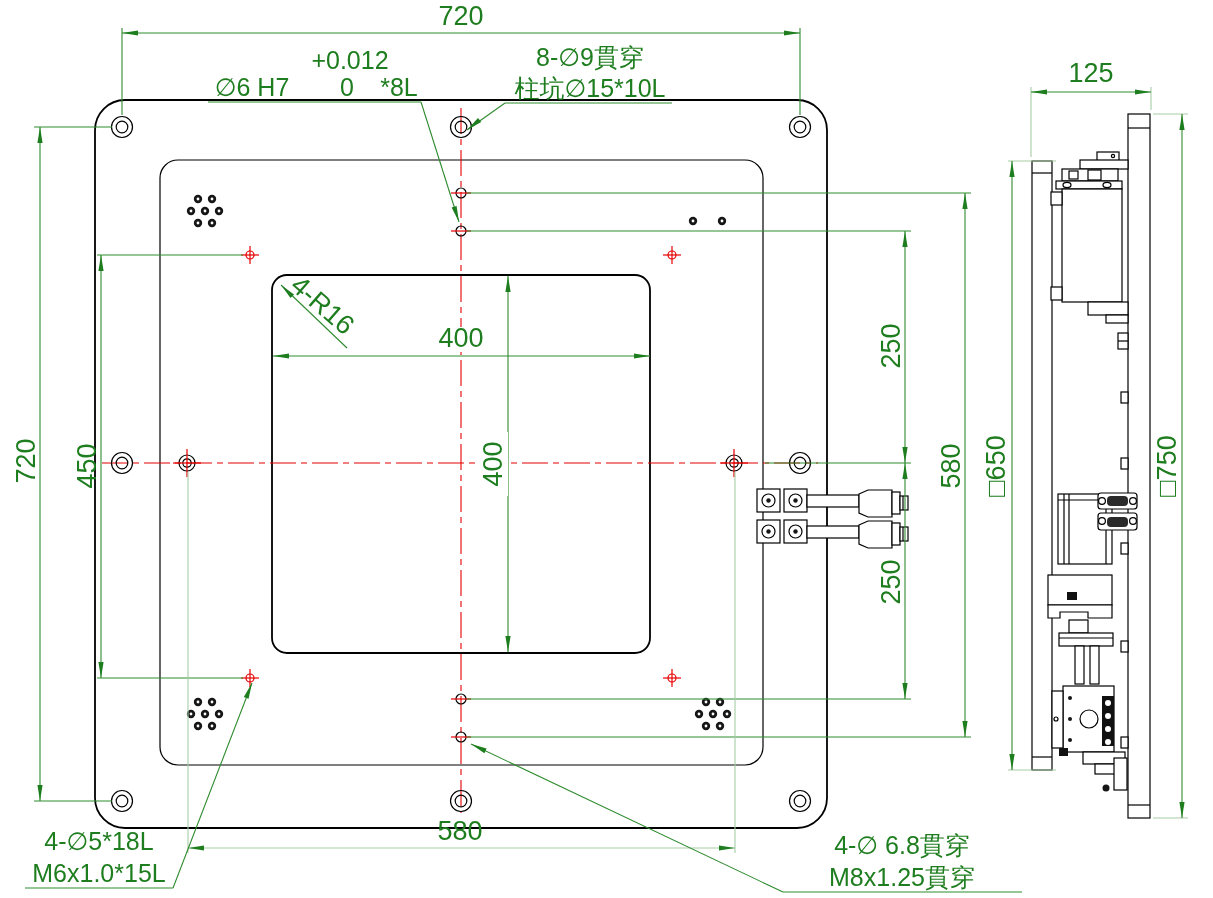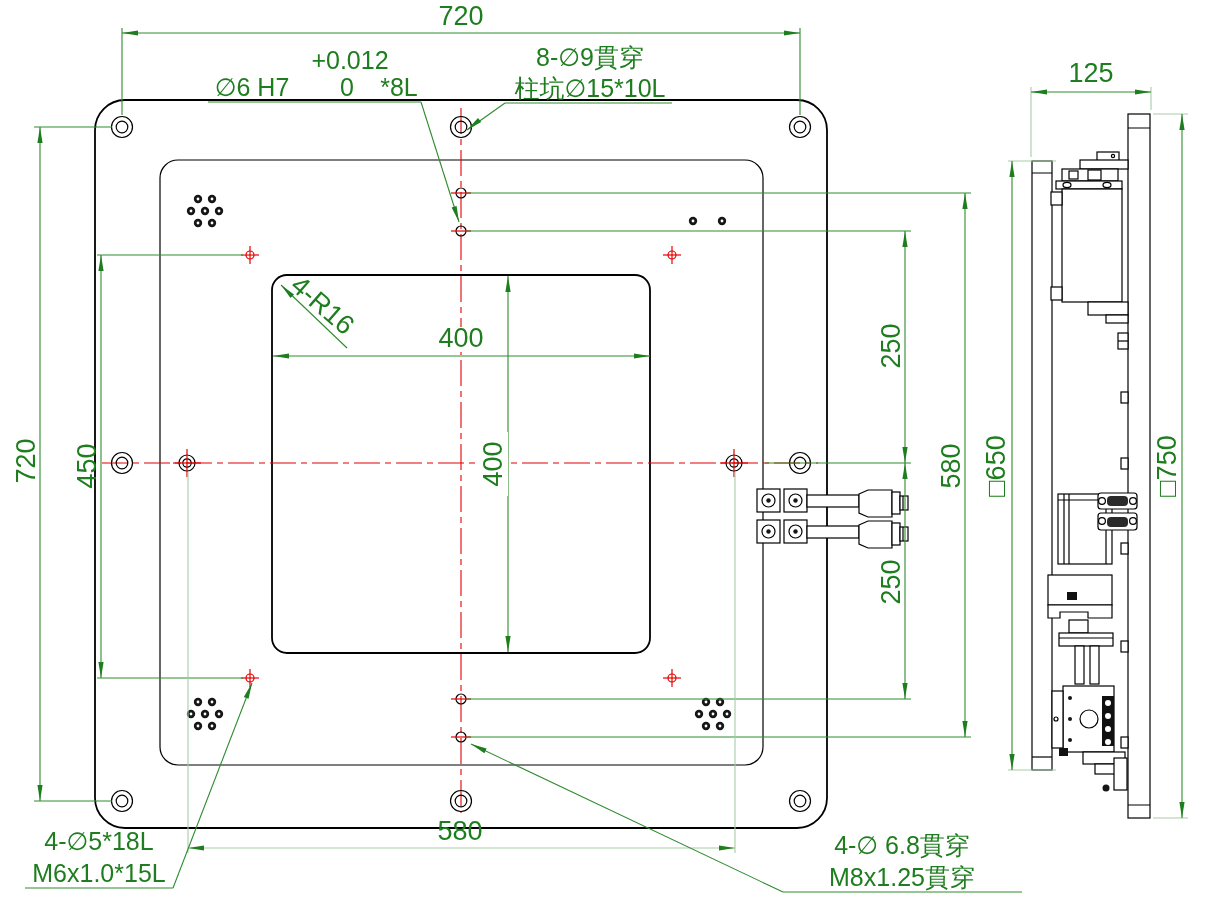--- a/index.html
+++ b/index.html
@@ -1,17 +1,17 @@
 <!DOCTYPE html>
 <html><head>
 <meta charset="utf-8">
 <style>
   html,body{margin:0;padding:0;background:#ffffff;}
   .stage{position:relative;width:1213px;height:898px;background:#fff;overflow:hidden;
-         font-family:"Liberation Sans","DejaVu Sans",sans-serif;border-radius:17px;}
+         font-family:"Liberation Sans","DejaVu Sans",sans-serif;}
   svg text{font-family:"Liberation Sans","DejaVu Sans",sans-serif;}
   .t{font-size:27px;fill:#1e7d1e;text-anchor:middle;}
   .t2{font-size:25px;fill:#1e7d1e;text-anchor:middle;}
   .bl{stroke:#000;fill:none;stroke-width:1.8;}
   .bl2{stroke:#000;fill:none;stroke-width:1.2;}
   .blf{stroke:#000;fill:#fff;stroke-width:1.2;}
   .dim{stroke:#2f8b2f;fill:none;stroke-width:1.1;}
   .pale{stroke:#a6cda6;fill:none;stroke-width:1.1;}
   .arr{fill:#1e7d1e;stroke:none;}
   .red{stroke:#e60000;fill:none;stroke-width:1.2;}

